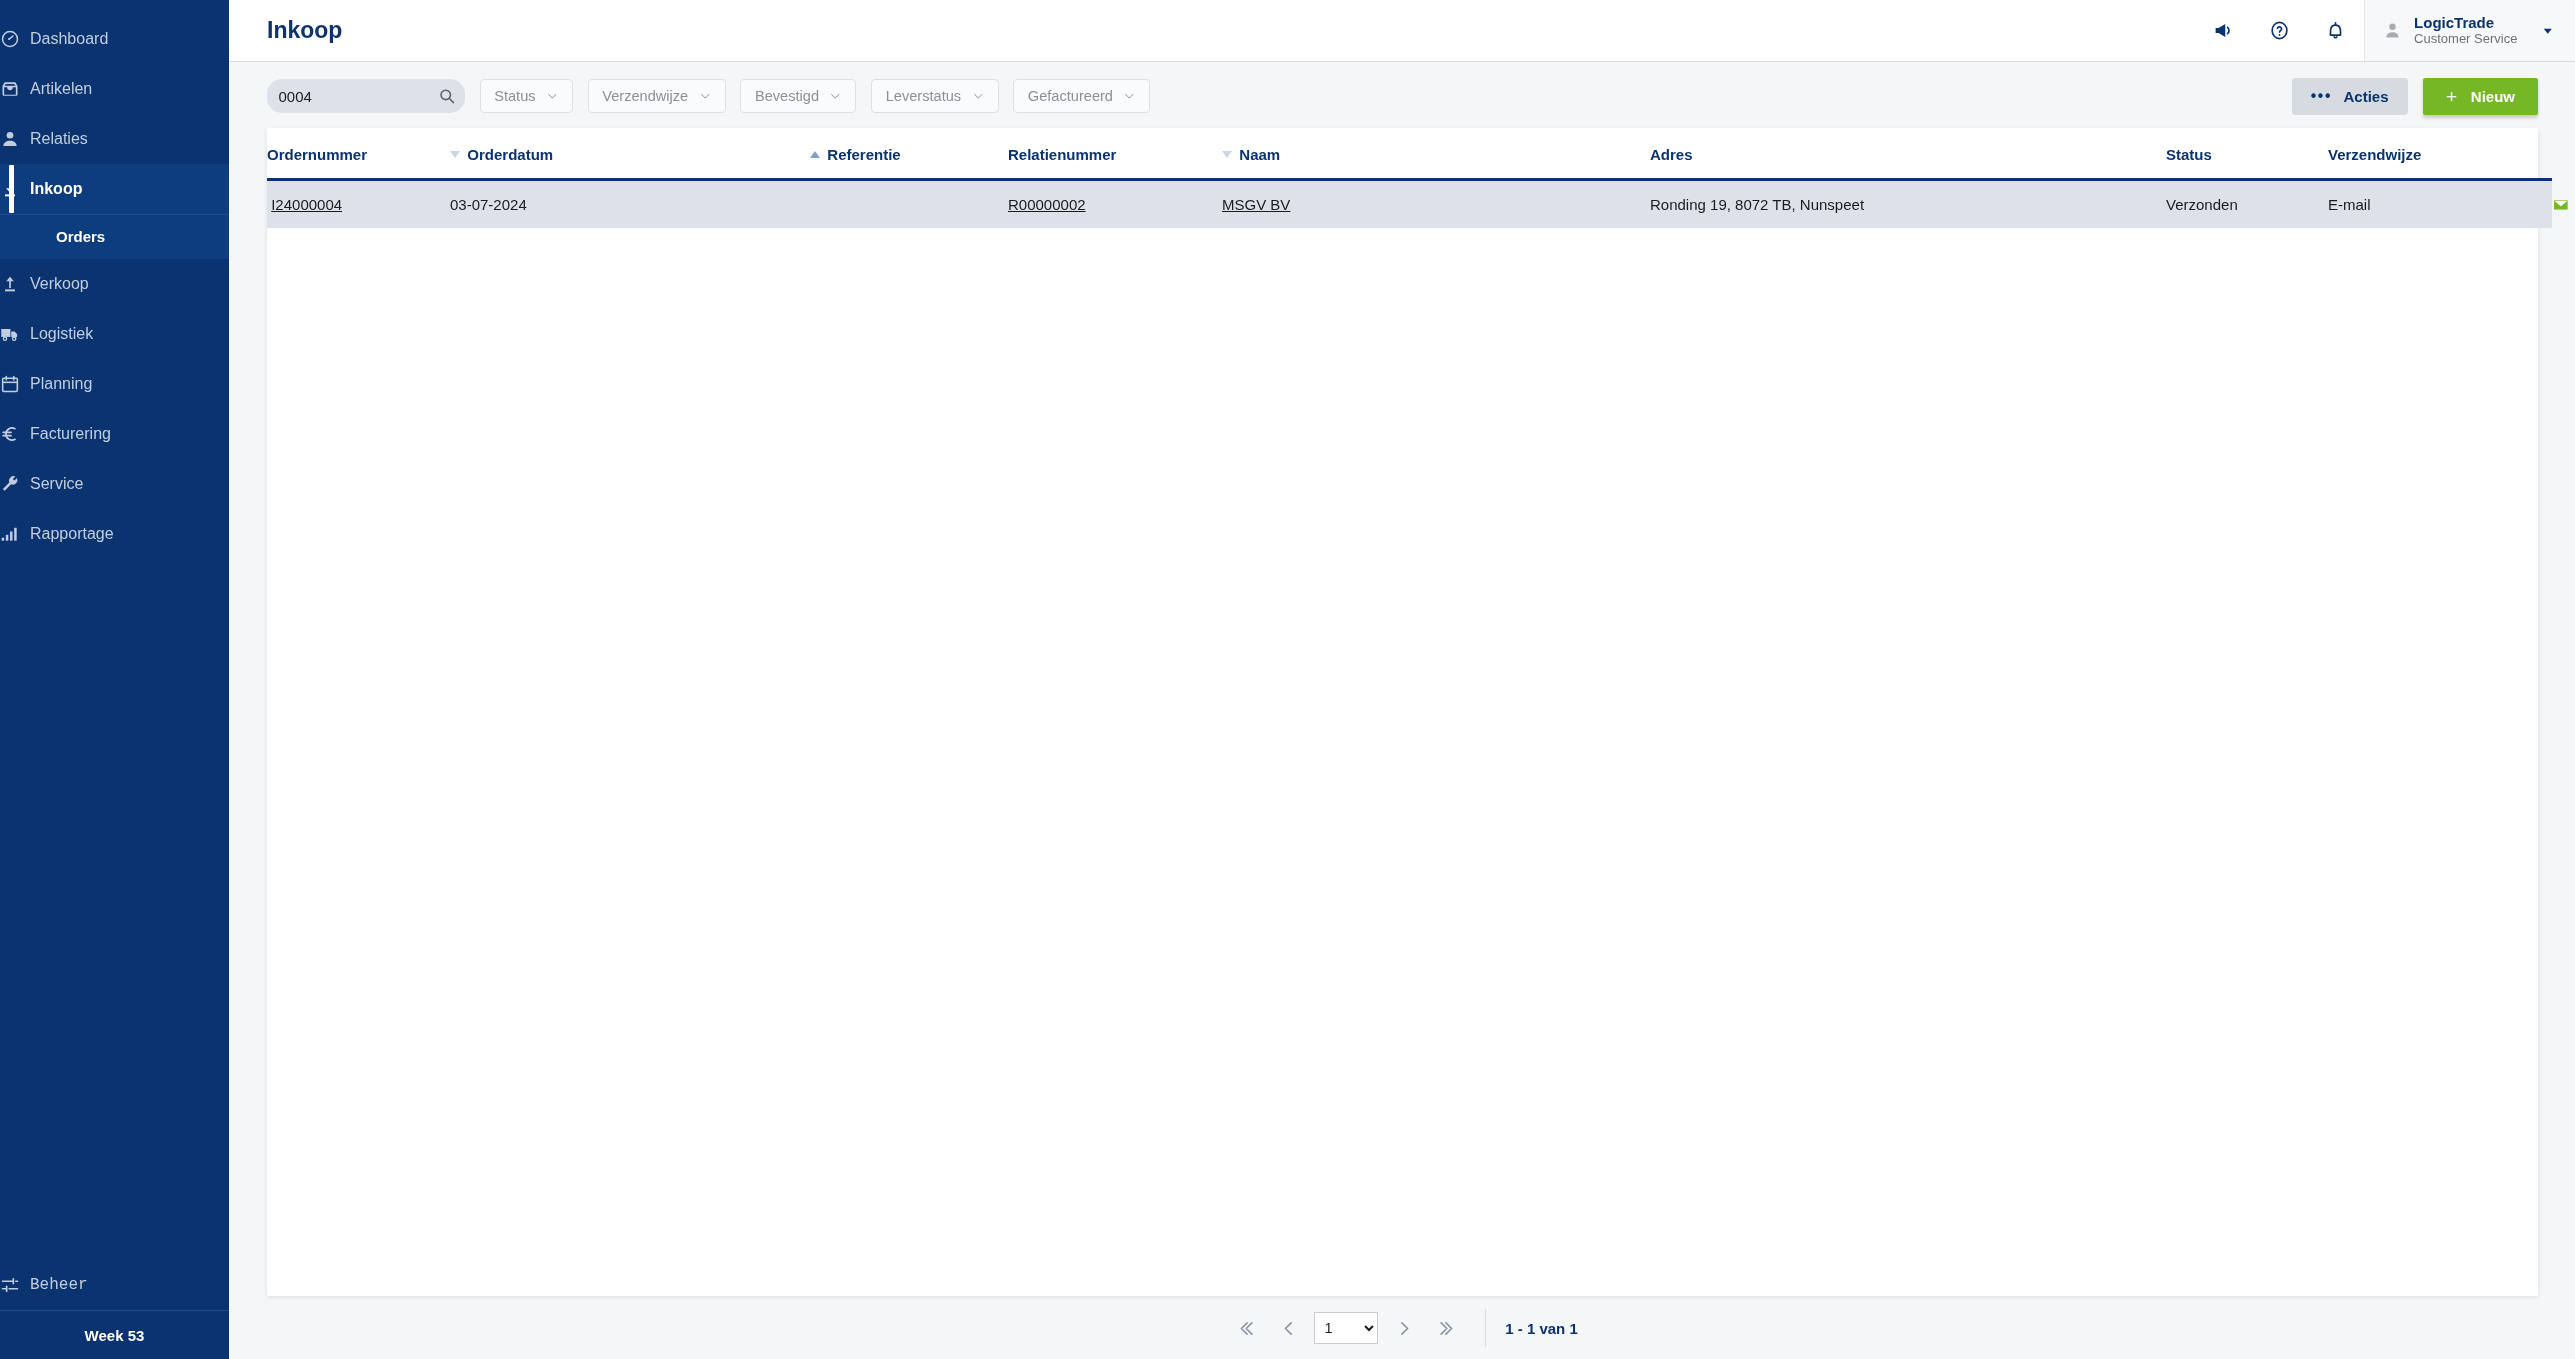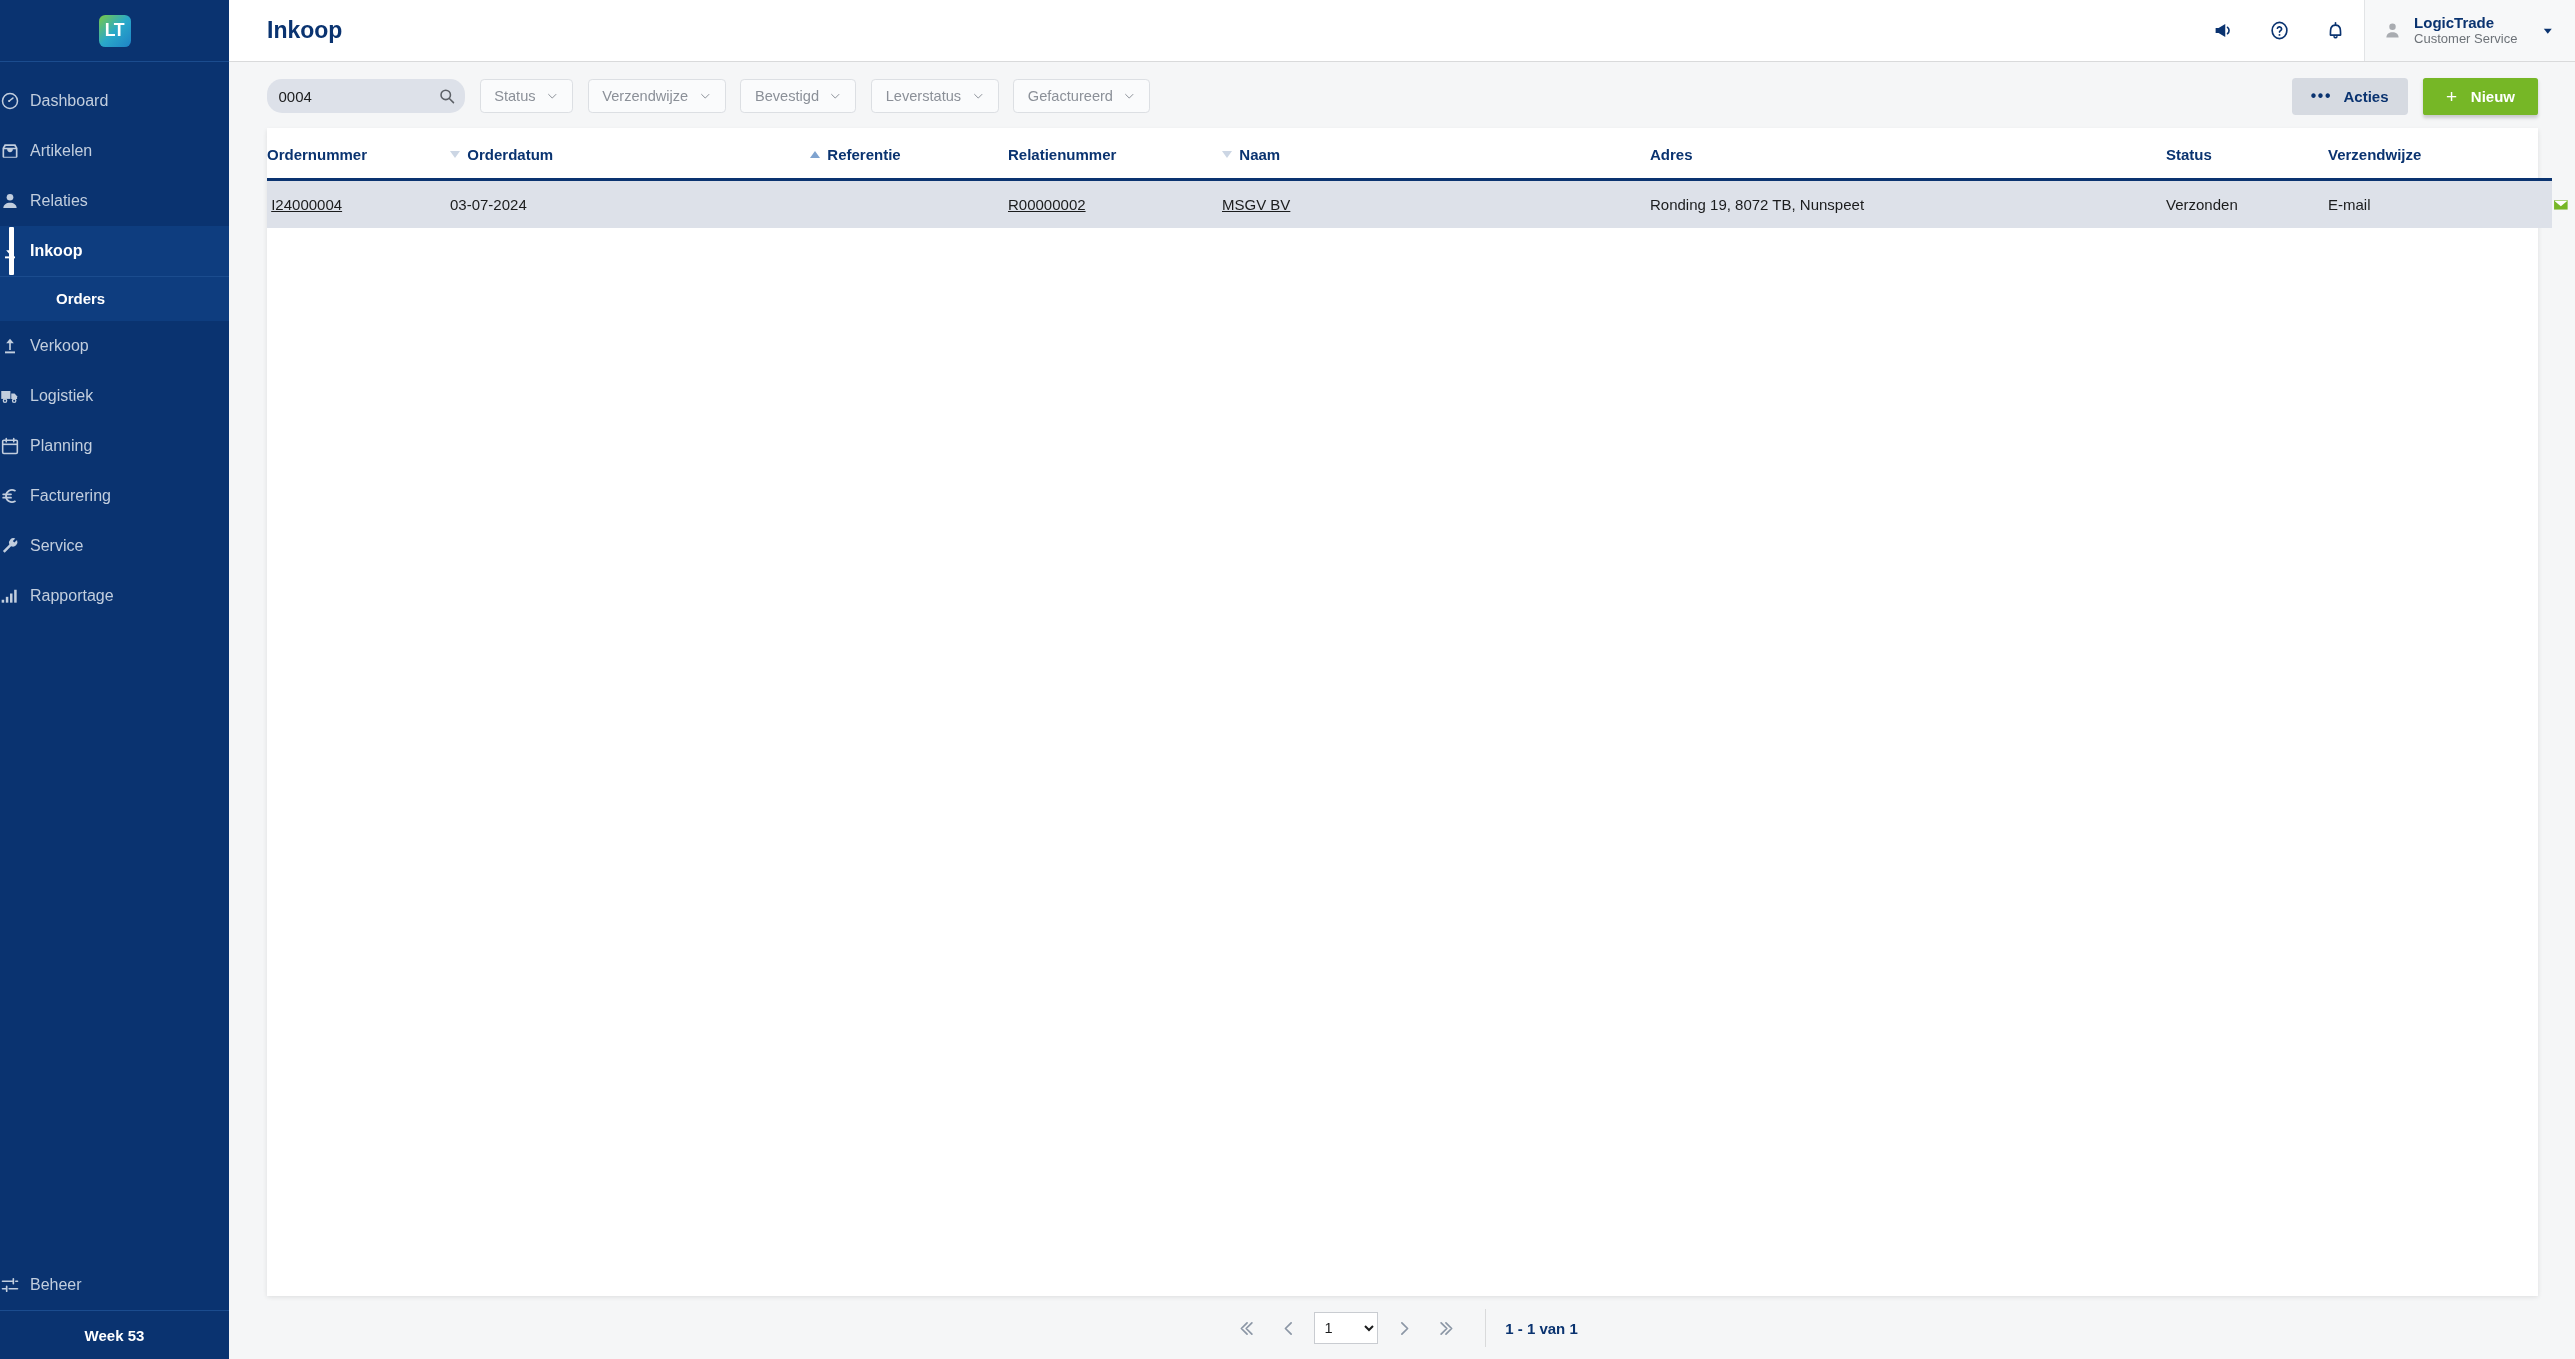--- a/index.html
+++ b/index.html
@@ -68,21 +68,21 @@
   }
   .subnav-item {
     height: 44px;
     display: flex; align-items: center;
     padding-left: 56px;
     color: #ffffff;
     font-size: 15px;
     font-weight: bold;
     cursor: pointer;
   }
-  .nav-bottom { padding-bottom: 0; }
+  .nav-bottom { padding-bottom: 0; font-family: Liberation Mono, monospace; }
   .sidebar-footer {
     height: 50px;
     border-top: 1px solid #1b4c8e;
     display: flex; align-items: center; justify-content: center;
     color: #ffffff; font-size: 15px; font-weight: bold;
   }
 
   
   .main {
     flex: 1 1 auto;
@@ -249,23 +249,20 @@
   }
   .pg-count { font-size: 15px; font-weight: bold; color: #0a3370; }
 </style>
 </head>
 <body>
 
 <div class="app">
 
   <aside class="sidebar">
 
-    <div class="logo-area">
-      <div class="logo-tile">LT</div>
-    </div>
 
     <nav class="nav">
 
       <div class="nav-item">
         <span class="ico">
           <svg width="20" height="20" viewBox="0 0 24 24" fill="none" stroke="currentColor" stroke-width="1.8">
             <circle cx="12" cy="12" r="9"></circle>
               <path d="M15.5 8.5 11 12" stroke-linecap="round"></path>
               <circle cx="11" cy="12" r="1.3" fill="currentColor" stroke="none"></circle>
           </svg>

